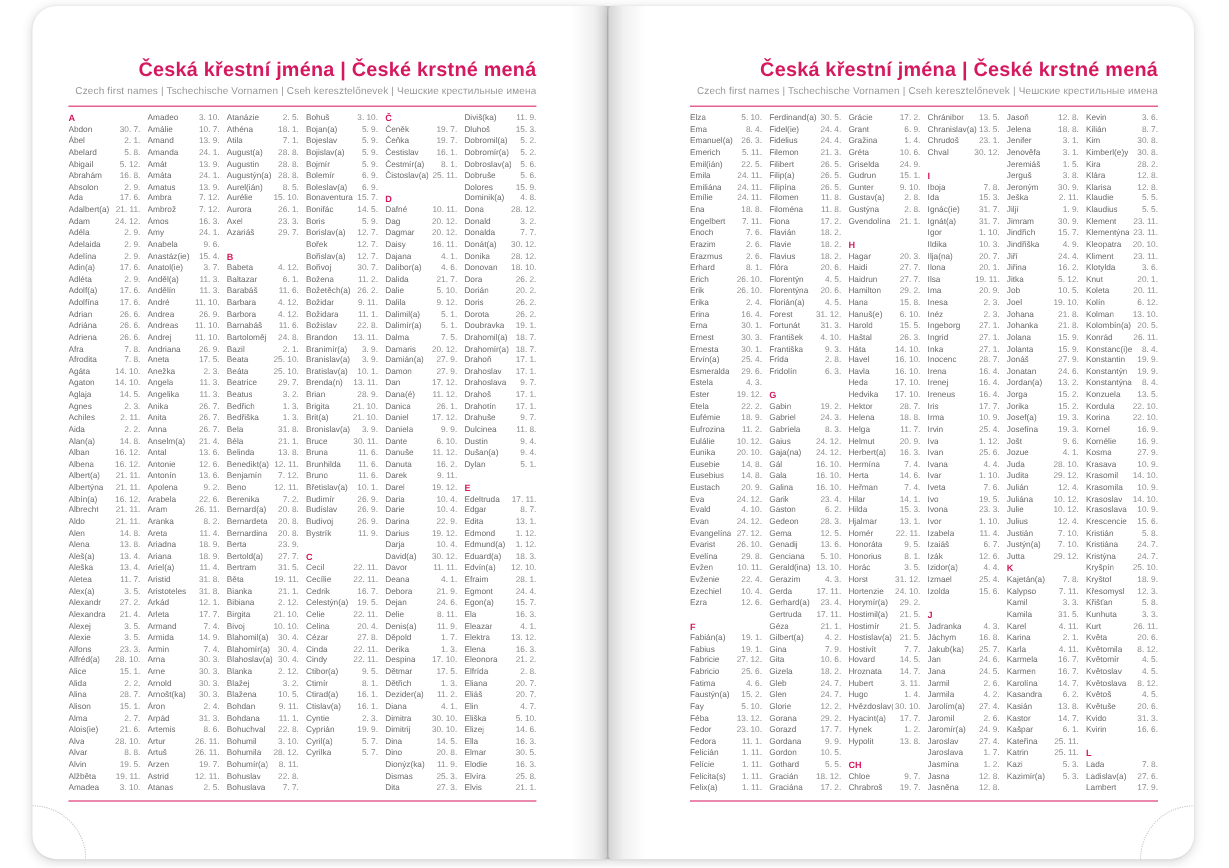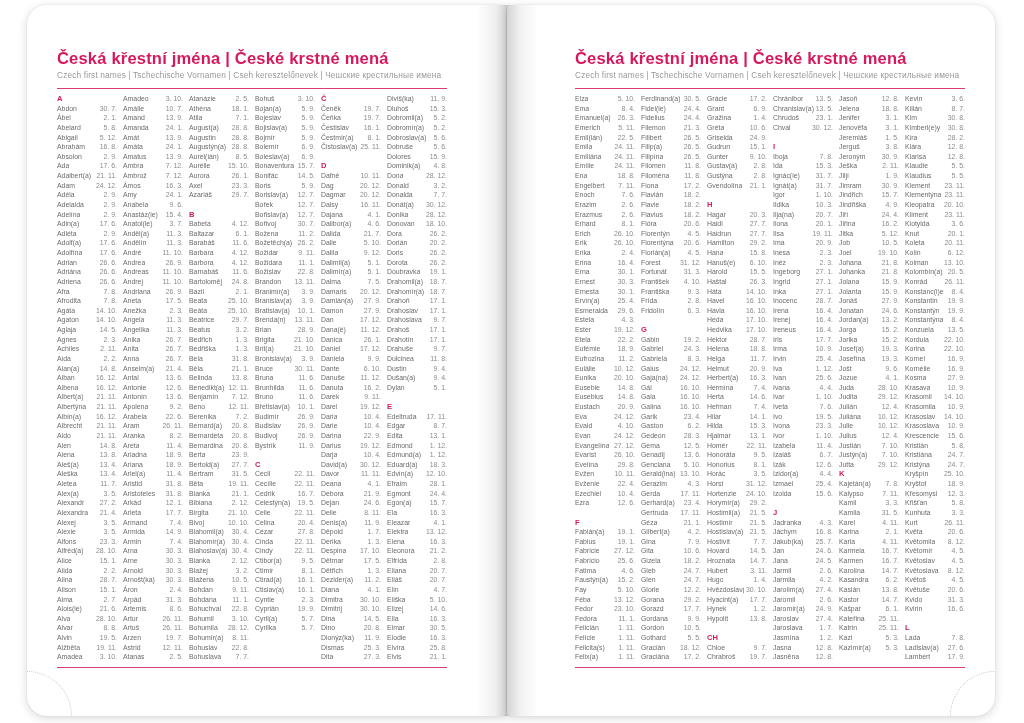--- a/index.html
+++ b/index.html
@@ -18,21 +18,21 @@
   }
   .page-left{left:27px;width:479px;border-radius:20px 3px 3px 20px;}
   .page-right{left:507px;width:488px;border-radius:3px 20px 20px 3px;}
   .spine{
     position:absolute;left:476px;top:5px;width:62px;height:711px;z-index:5;pointer-events:none;
     background:linear-gradient(to right,rgba(0,0,0,0) 0%,rgba(0,0,0,.06) 30%,rgba(0,0,0,.17) 50%,rgba(0,0,0,.06) 70%,rgba(0,0,0,0) 100%);
   }
   .page-inner{position:absolute;top:0;width:390px;height:711px;}
   .page-left  .page-inner{left:30px;}
   .page-right .page-inner{left:68px;}
-  .hdr{position:absolute;top:44px;left:0;width:100%;text-align:left;}
+  .hdr{position:absolute;top:44px;left:0;width:100%;text-align:right;}
   .title{
     margin:0;font-size:16.5px;font-weight:bold;letter-spacing:.2px;
     color:var(--accent);line-height:18px;
   }
   .subtitle{margin-top:3px;font-size:8.3px;color:#999999;letter-spacing:.15px;}
   .rule{position:absolute;left:0;width:100%;height:1px;background:var(--accent);opacity:.85;}
   .rule.top{top:83px;}
   .rule.bottom{top:662px;}
   .columns{
     position:absolute;top:89px;left:0;width:100%;height:569px;

